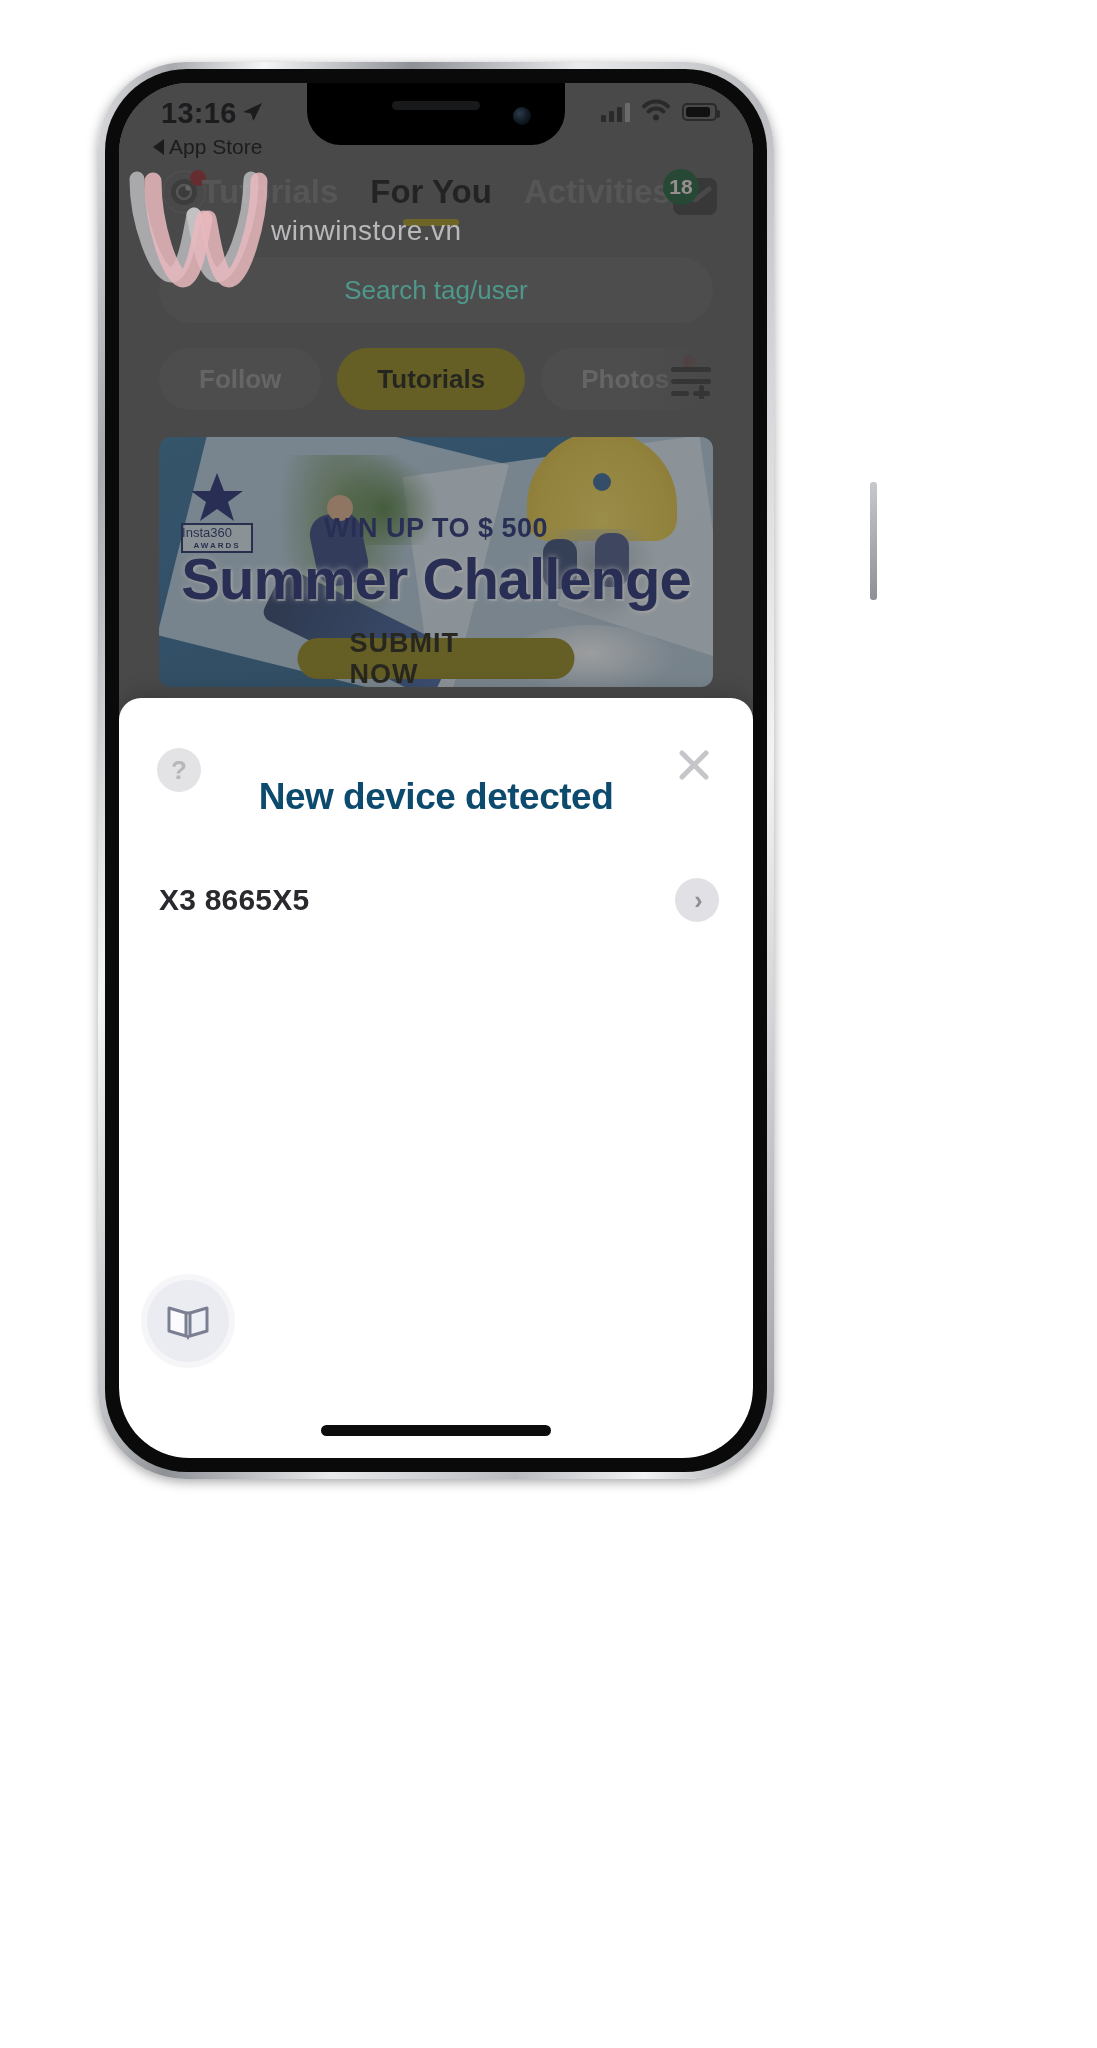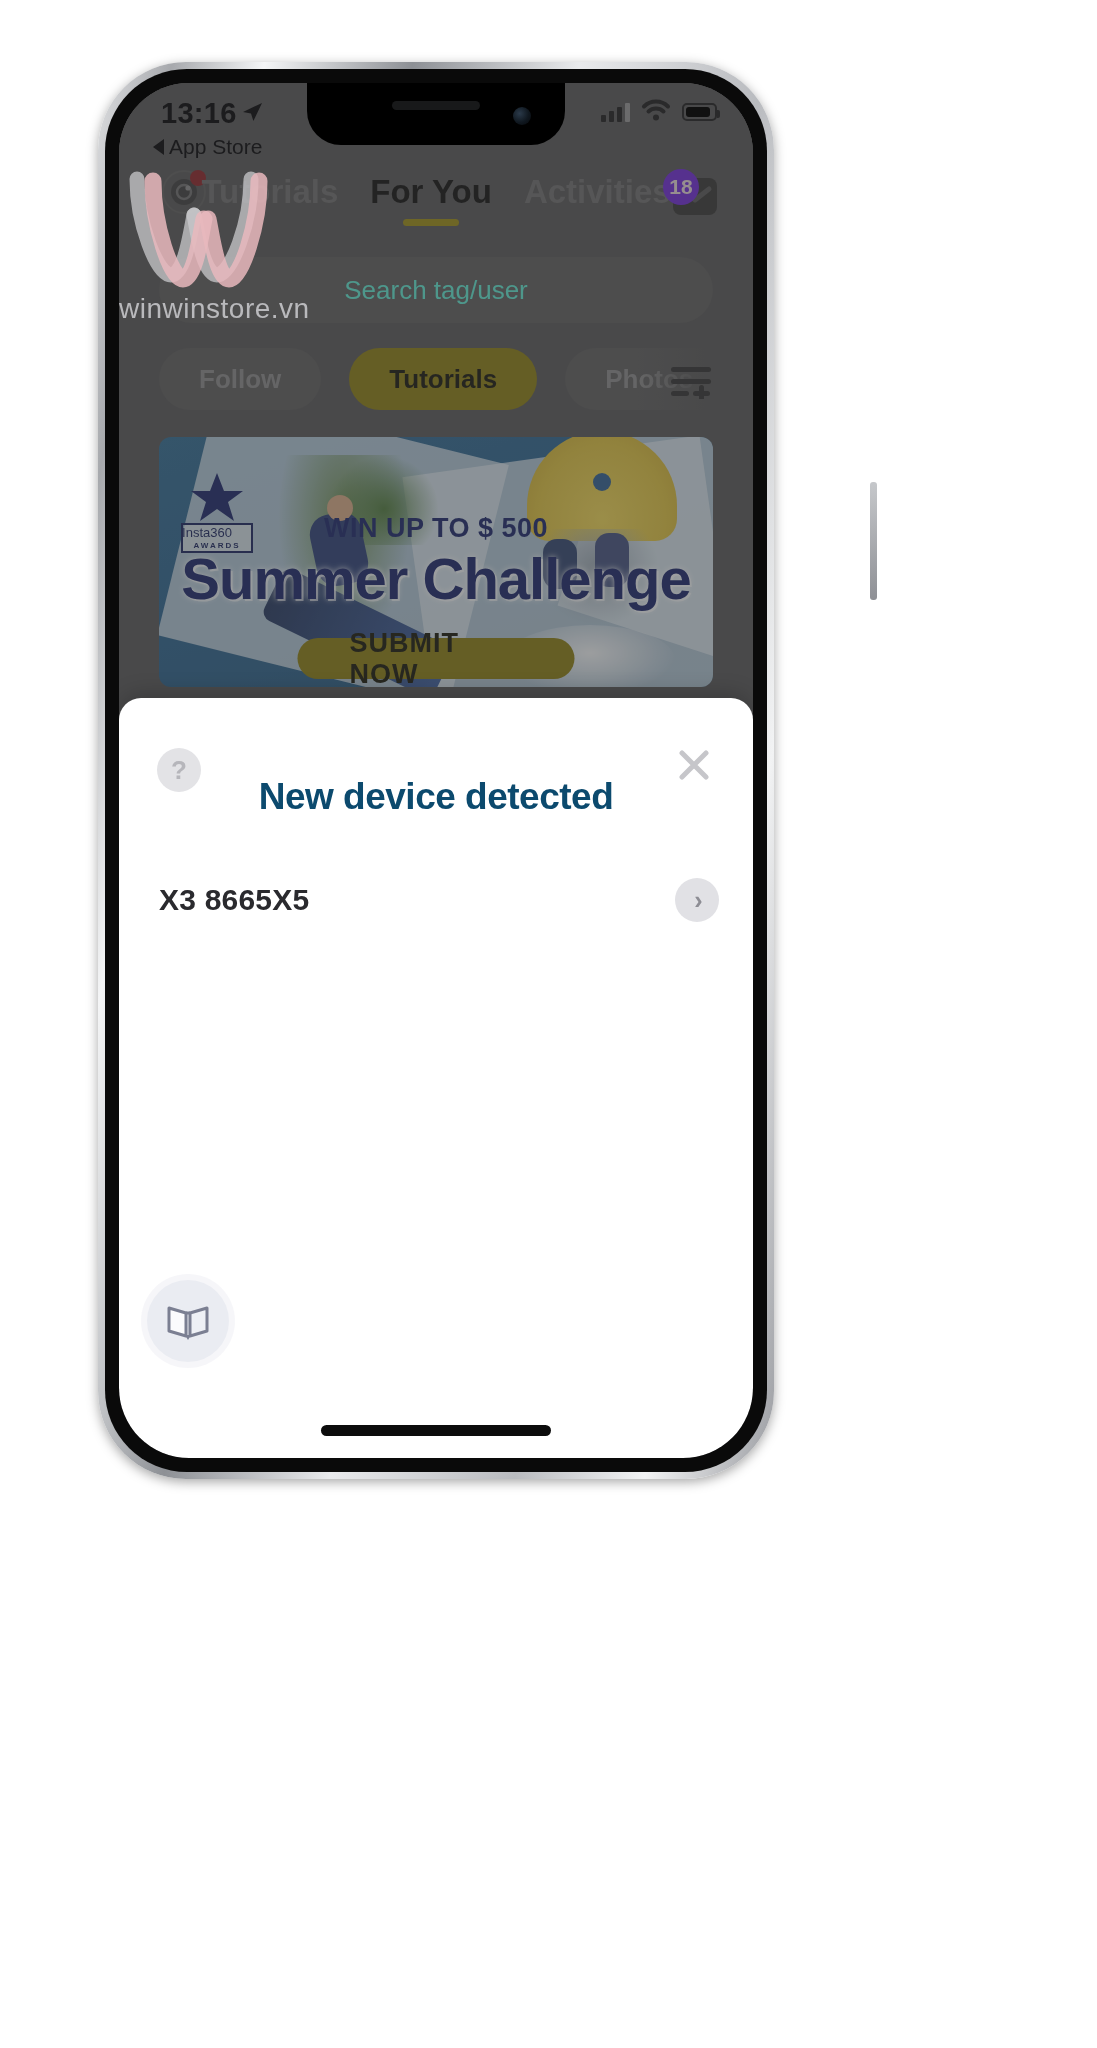--- a/index.html
+++ b/index.html
@@ -106,34 +106,34 @@
     position:absolute; left:50%; transform:translateX(-50%); bottom:-15px;
     width:56px; height:7px; border-radius:4px; background:#9c8c12;
   }
   #mail-wrap{ position:absolute; right:36px; top:14px; width:54px; height:50px; }
   #mail-icon{
     position:absolute; right:0; top:9px; width:44px; height:37px; border-radius:8px;
     background:#343435;
   }
   #mail-badge{
     position:absolute; left:0; top:0; min-width:36px; height:36px; border-radius:18px;
-    background:#6d28d9; color:#e8d9da; font-size:21px; font-weight:600;
+    background:#14532d; color:#e8d9da; font-size:21px; font-weight:600;
     display:flex; align-items:center; justify-content:center; z-index:3;
   }
 
   
   #search-field{
     position:absolute; top:174px; left:40px; right:40px; height:66px; border-radius:33px;
     background:#5c5c5d; display:flex; align-items:center; justify-content:center;
   }
   #search-placeholder{ font-size:26px; color:#5eead4;text-align:center; }
 
   
   #chips{
-    position:absolute; top:265px; left:40px; right:0; height:62px; display:flex; gap:28px;
+    position:absolute; top:265px; left:40px; right:0; height:62px; display:flex; gap:16px;
     align-items:flex-start;
   }
   .chip{
     height:62px; border-radius:31px; background:#5c5c5d; color:#8b8b8c;
     font-size:26px; font-weight:700; display:flex; align-items:center; justify-content:center;
     padding:0 40px; position:relative; white-space:nowrap;
   }
   .chip.active{ background:#8b7d10; color:#131308; }
   .chip-dot{
     position:absolute; right:12px; top:7px; width:14px; height:14px; border-radius:50%;
@@ -258,21 +258,21 @@
     box-shadow:0 0 0 6px rgba(234,236,242,.45);
   }
   #home-indicator{
     position:absolute; left:50%; transform:translateX(-50%); bottom:22px;
     width:230px; height:11px; border-radius:6px; background:#0c0c0c;
   }
 
   
   #watermark{
     position:absolute; left:0; right:8px; top:88px; z-index:55; pointer-events:none;
-    display:flex; flex-direction:column; align-items:flex-start; gap:2px;
+    display:flex; flex-direction:row; align-items:center; gap:2px;
   }
   #wm-text{
     font-size:28px; font-weight:500; color:#b9b9bc; letter-spacing:.5px;
   }
 </style>
 </head>
 <body>
 
 <div id="phone-frame">
 

